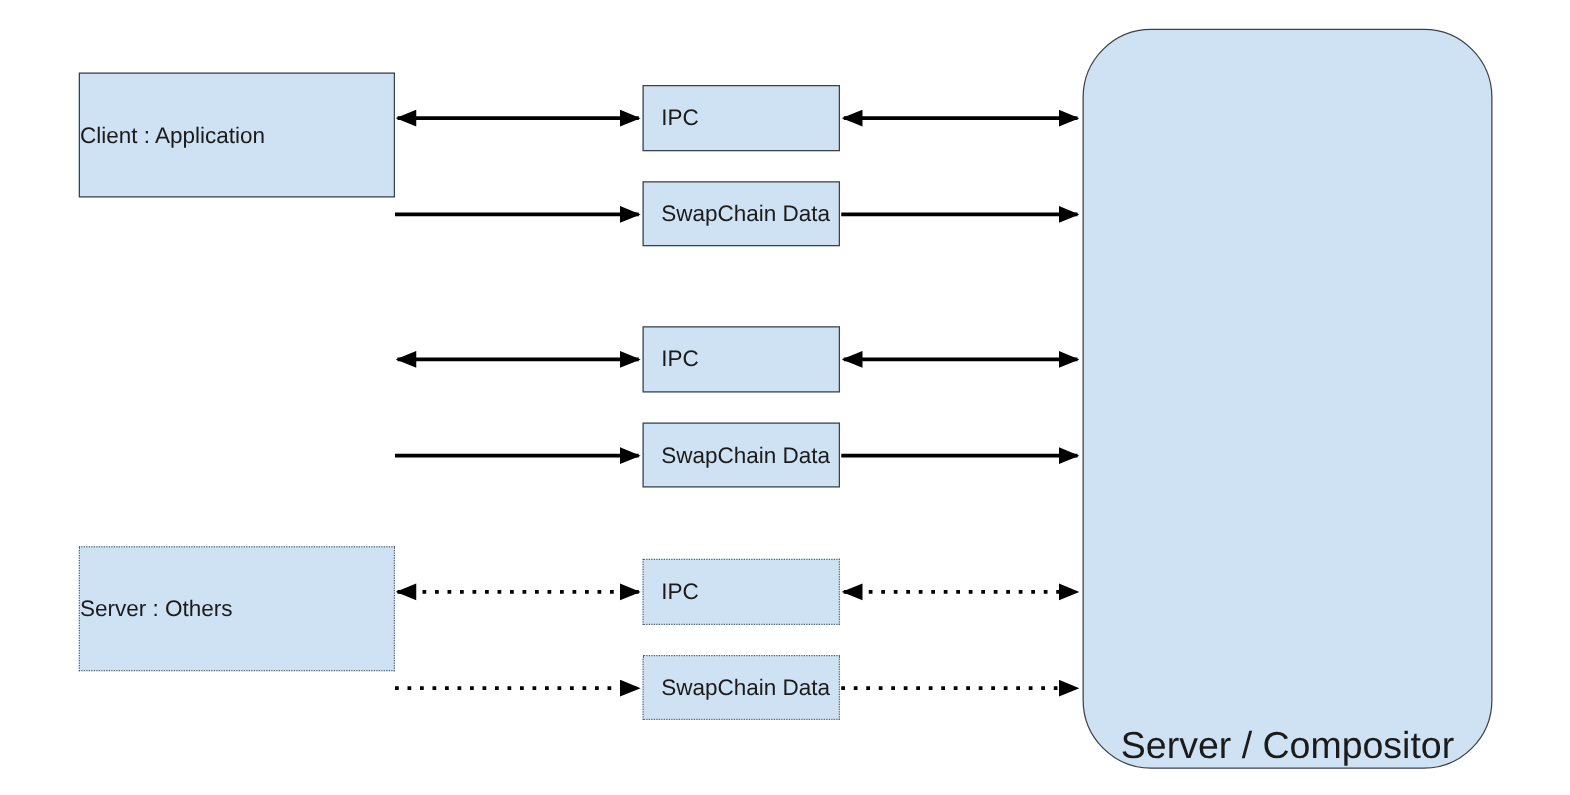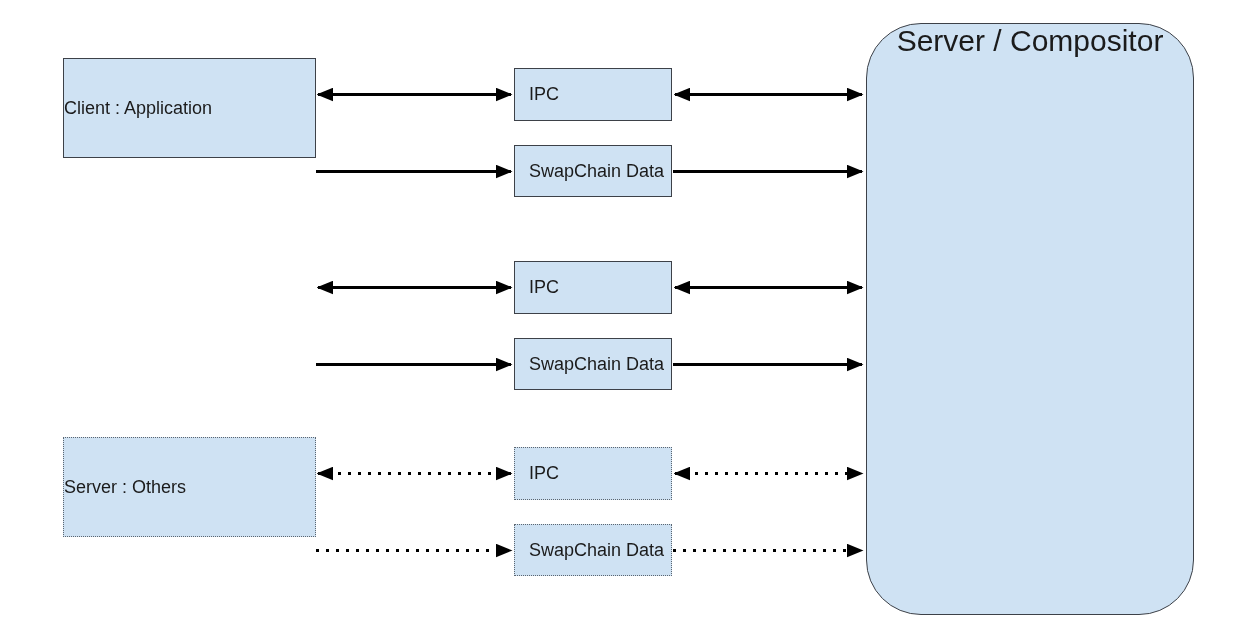--- a/index.html
+++ b/index.html
@@ -28,21 +28,21 @@
   .label{font-size:18px;color:#1b1b1b;white-space:nowrap;}
   .row.dotted .box{border:1.5px dotted #5c6670;}
   .arrows{position:absolute;left:0;top:0;pointer-events:none;}
   .arrow{stroke:var(--arrow-color,#000000);stroke-width:3;}
   .row.dotted .arrow{stroke-dasharray:3 7;}
   .server-box{
     position:absolute;left:866px;top:23px;width:326px;height:590px;
     border-radius:55px;
     background:var(--box-fill,#cfe2f3);
     border:1.5px solid var(--box-border,#3d4148);
-    display:flex;align-items:flex-start;justify-content:center;
+    display:flex;align-items:flex-end;justify-content:center;
   }
   .server-label{font-size:30px;color:#1b1b1b;white-space:nowrap;}
 </style>
 </head>
 <body>
 
 <div class="canvas">
 
   <svg class="defs-svg" aria-hidden="true">
     <defs>

